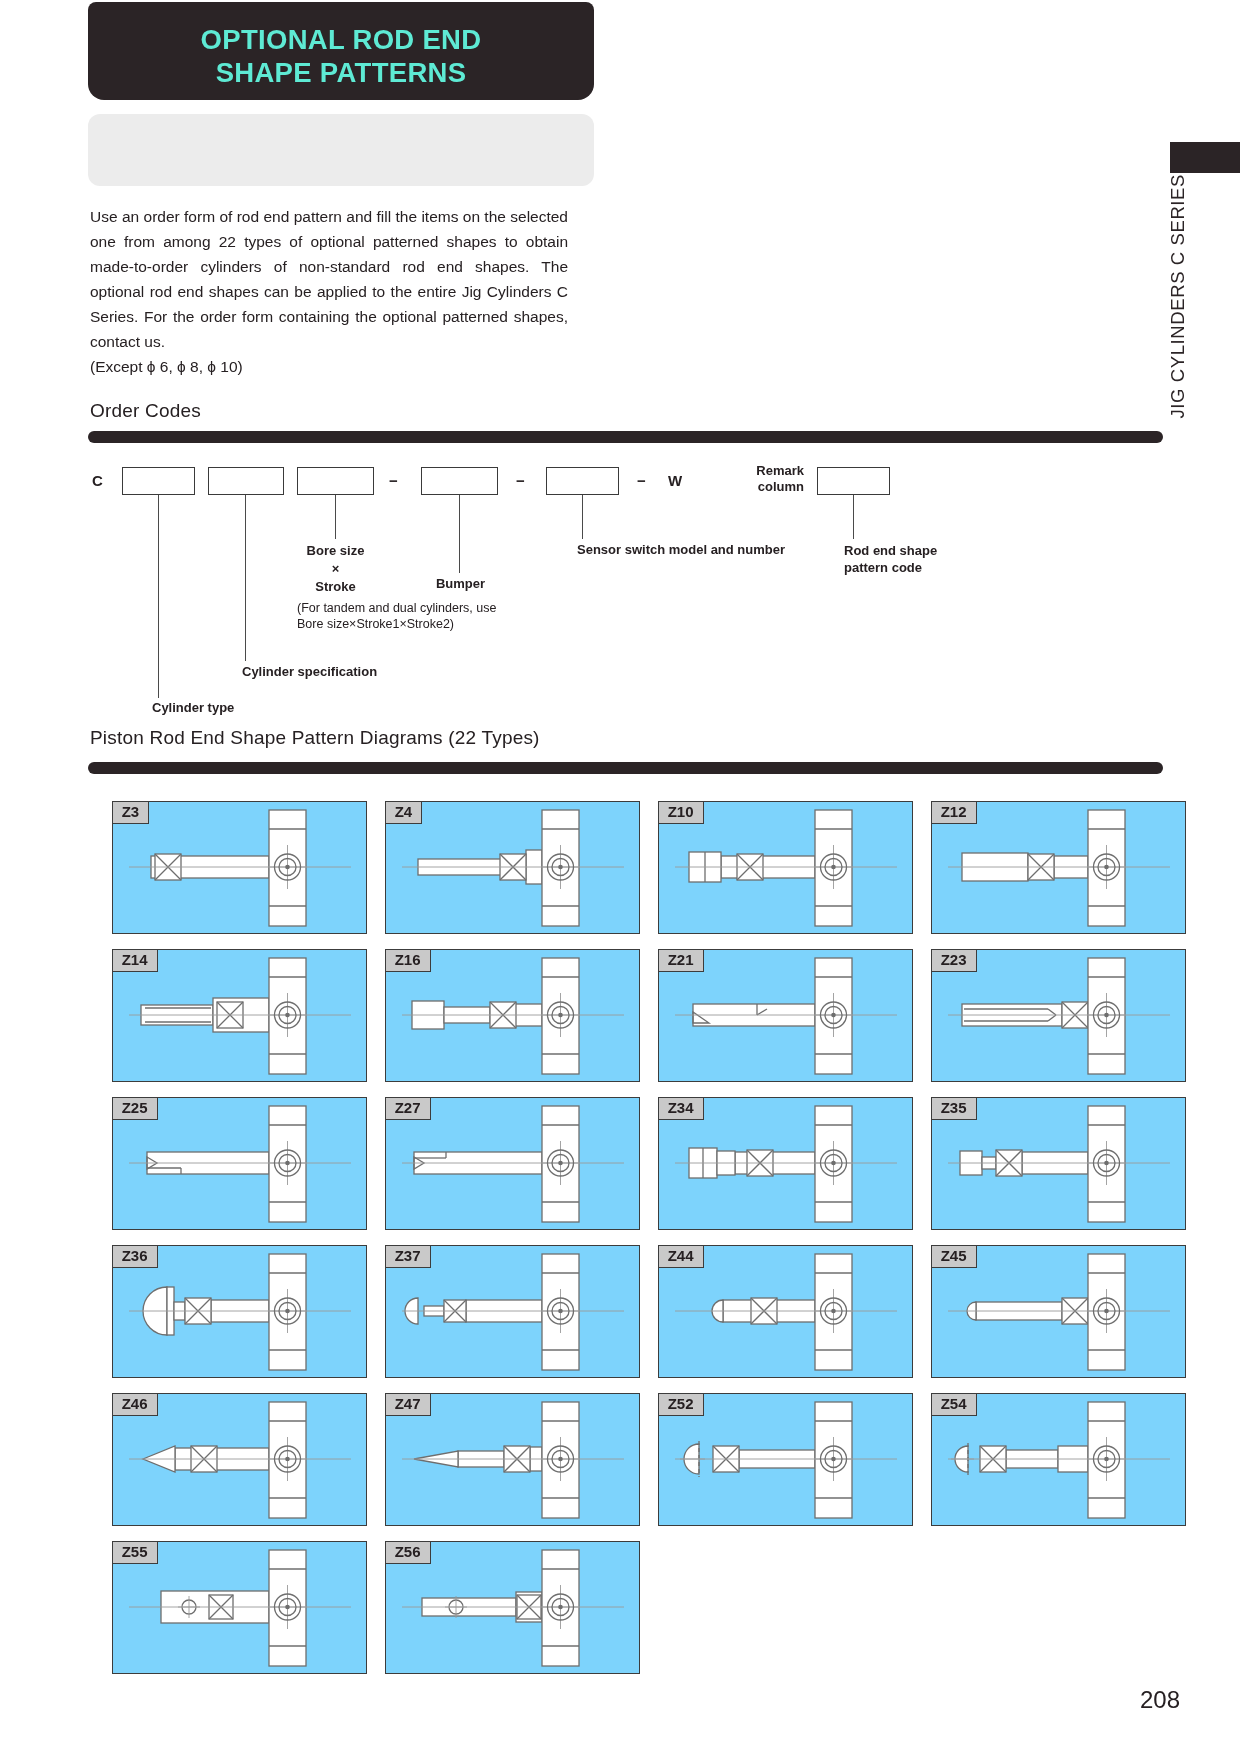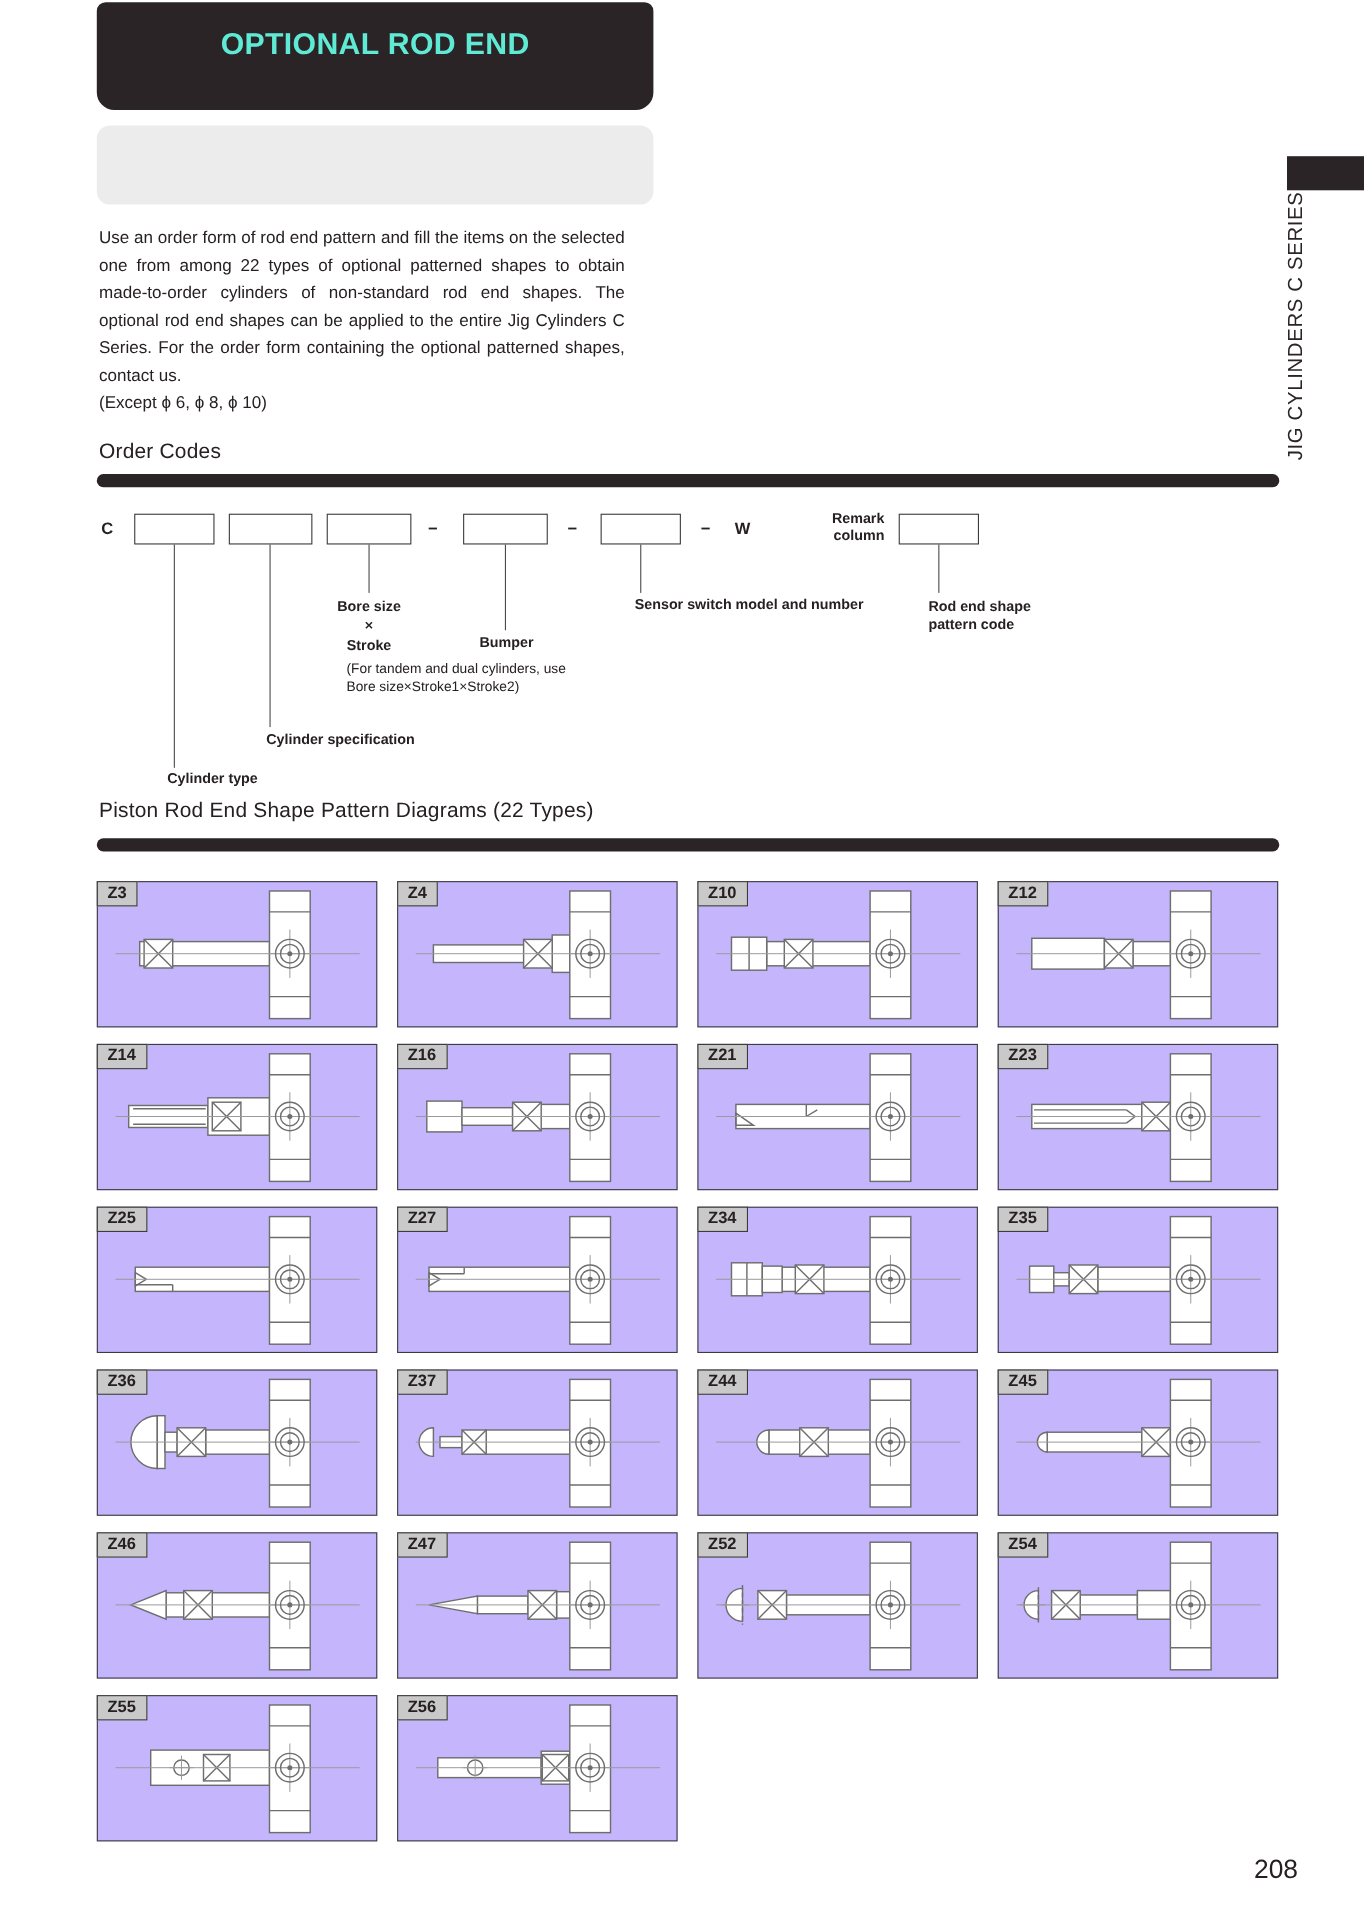--- a/index.html
+++ b/index.html
@@ -12,46 +12,47 @@
   .intro{position:absolute;left:90px;top:204px;width:478px;font-size:15.5px;line-height:25px;}
   .intro p{margin:0;text-align:justify;}
   .intro .except{text-align:left;}
   .h2{position:absolute;font-size:19px;font-weight:normal;letter-spacing:.2px;white-space:nowrap;}
   .bar{position:absolute;left:88px;width:1075px;height:12px;background:#2b2426;border-radius:6px;}
   
   .oc{position:absolute;left:88px;top:462px;width:1075px;height:255px;}
   .ocbox{position:absolute;top:5px;height:28px;border:1.3px solid #3a3a3a;background:#fff;box-sizing:border-box;}
   .occhar{position:absolute;top:10px;font-weight:bold;font-size:15px;}
   .oclabel{position:absolute;font-weight:bold;font-size:13px;white-space:nowrap;}
-  .ocnote{position:absolute;font-size:12.5px;line-height:16px;white-space:nowrap;margin-left:18px;}
+  .ocnote{position:absolute;font-size:12.5px;line-height:16px;white-space:nowrap;}
   .vl{position:absolute;width:1.3px;background:#4a4a4a;}
   .remark{position:absolute;left:630px;top:1px;width:86px;text-align:right;
           font-weight:bold;font-size:13px;line-height:16px;}
   .stack{position:absolute;text-align:center;font-weight:bold;font-size:13px;line-height:18px;}
   
   .grid{position:absolute;left:88px;top:801px;display:grid;
         grid-template-columns:repeat(4,255px);column-gap:18px;row-gap:15px;}
-  .cell{position:relative;width:255px;height:133px;border:1.3px solid #3c3c3c;background:#c4b5fd;box-sizing:border-box;}
+  .cell{position:relative;width:255px;height:133px;border:1.3px solid #3c3c3c;background:#7dd3fc;box-sizing:border-box;margin-left:24px;}
   .badge{position:absolute;top:-1.3px;left:-1.3px;background:#c9c9c9;border:1.3px solid #3c3c3c;
          font-weight:bold;font-size:15px;line-height:18px;padding:1px 9px 2px;z-index:2;}
   svg.draw{position:absolute;left:0;top:0;}
   svg .ln{stroke:#6e6e6e;stroke-width:1.3;}
   svg .cl{stroke:#9a9a9a;stroke-width:.9;}
   .tab{position:absolute;left:1170px;top:142px;width:70px;height:31px;background:#2b2426;}
   .vert{position:absolute;left:1167px;top:174px;writing-mode:vertical-rl;transform:rotate(180deg);
         font-size:18.5px;letter-spacing:.6px;color:#2b2426;white-space:nowrap;}
   .pagenum{position:absolute;left:1140px;top:1686px;font-size:24px;}
 </style>
 </head>
 <body>
 
 <div id="page">
 
   <div class="title">
     <div>OPTIONAL ROD END</div>
+    <div>SHAPE PATTERNS</div>
   </div>
   <div class="graybox"></div>
 
   <div class="tab"></div>
   <div class="vert">JIG CYLINDERS C SERIES</div>
 
   <div class="intro">
     <p>Use an order form of rod end pattern and fill the items on the selected one from among 22 types of optional patterned shapes to obtain made-to-order cylinders of non-standard rod end shapes. The optional rod end shapes can be applied to the entire Jig Cylinders C Series. For the order form containing the optional patterned shapes, contact us.</p>
     <p class="except">(Except ϕ 6,  ϕ 8,  ϕ 10)</p>
   </div>

